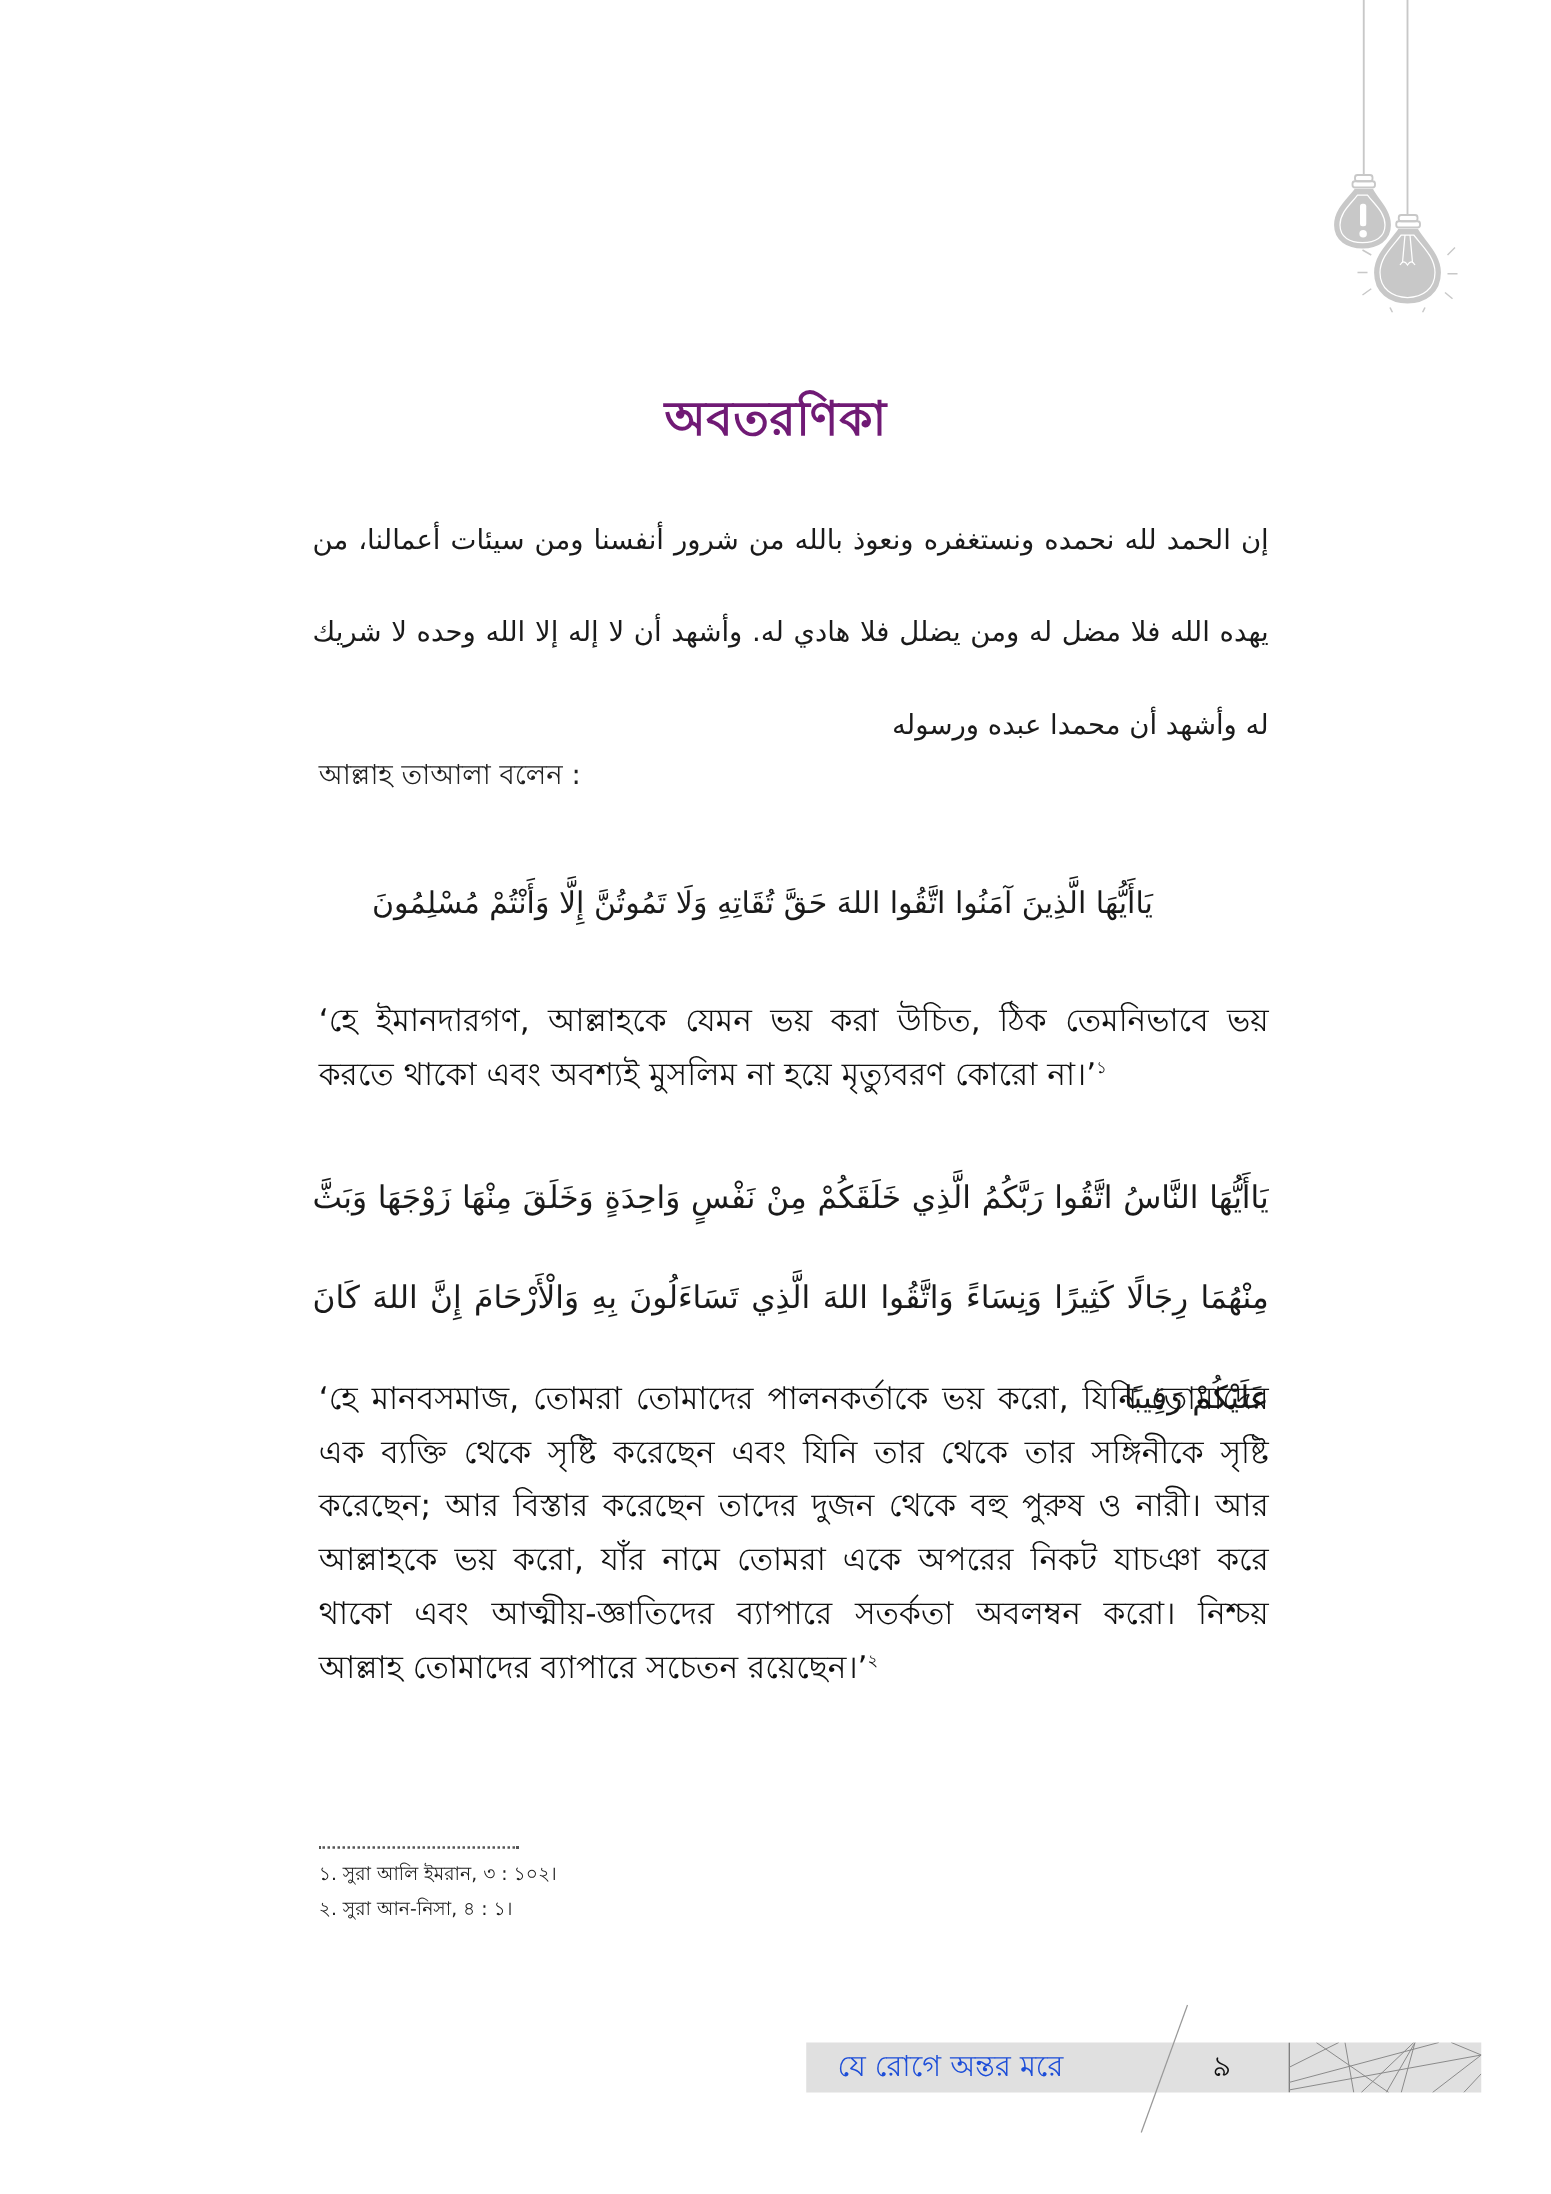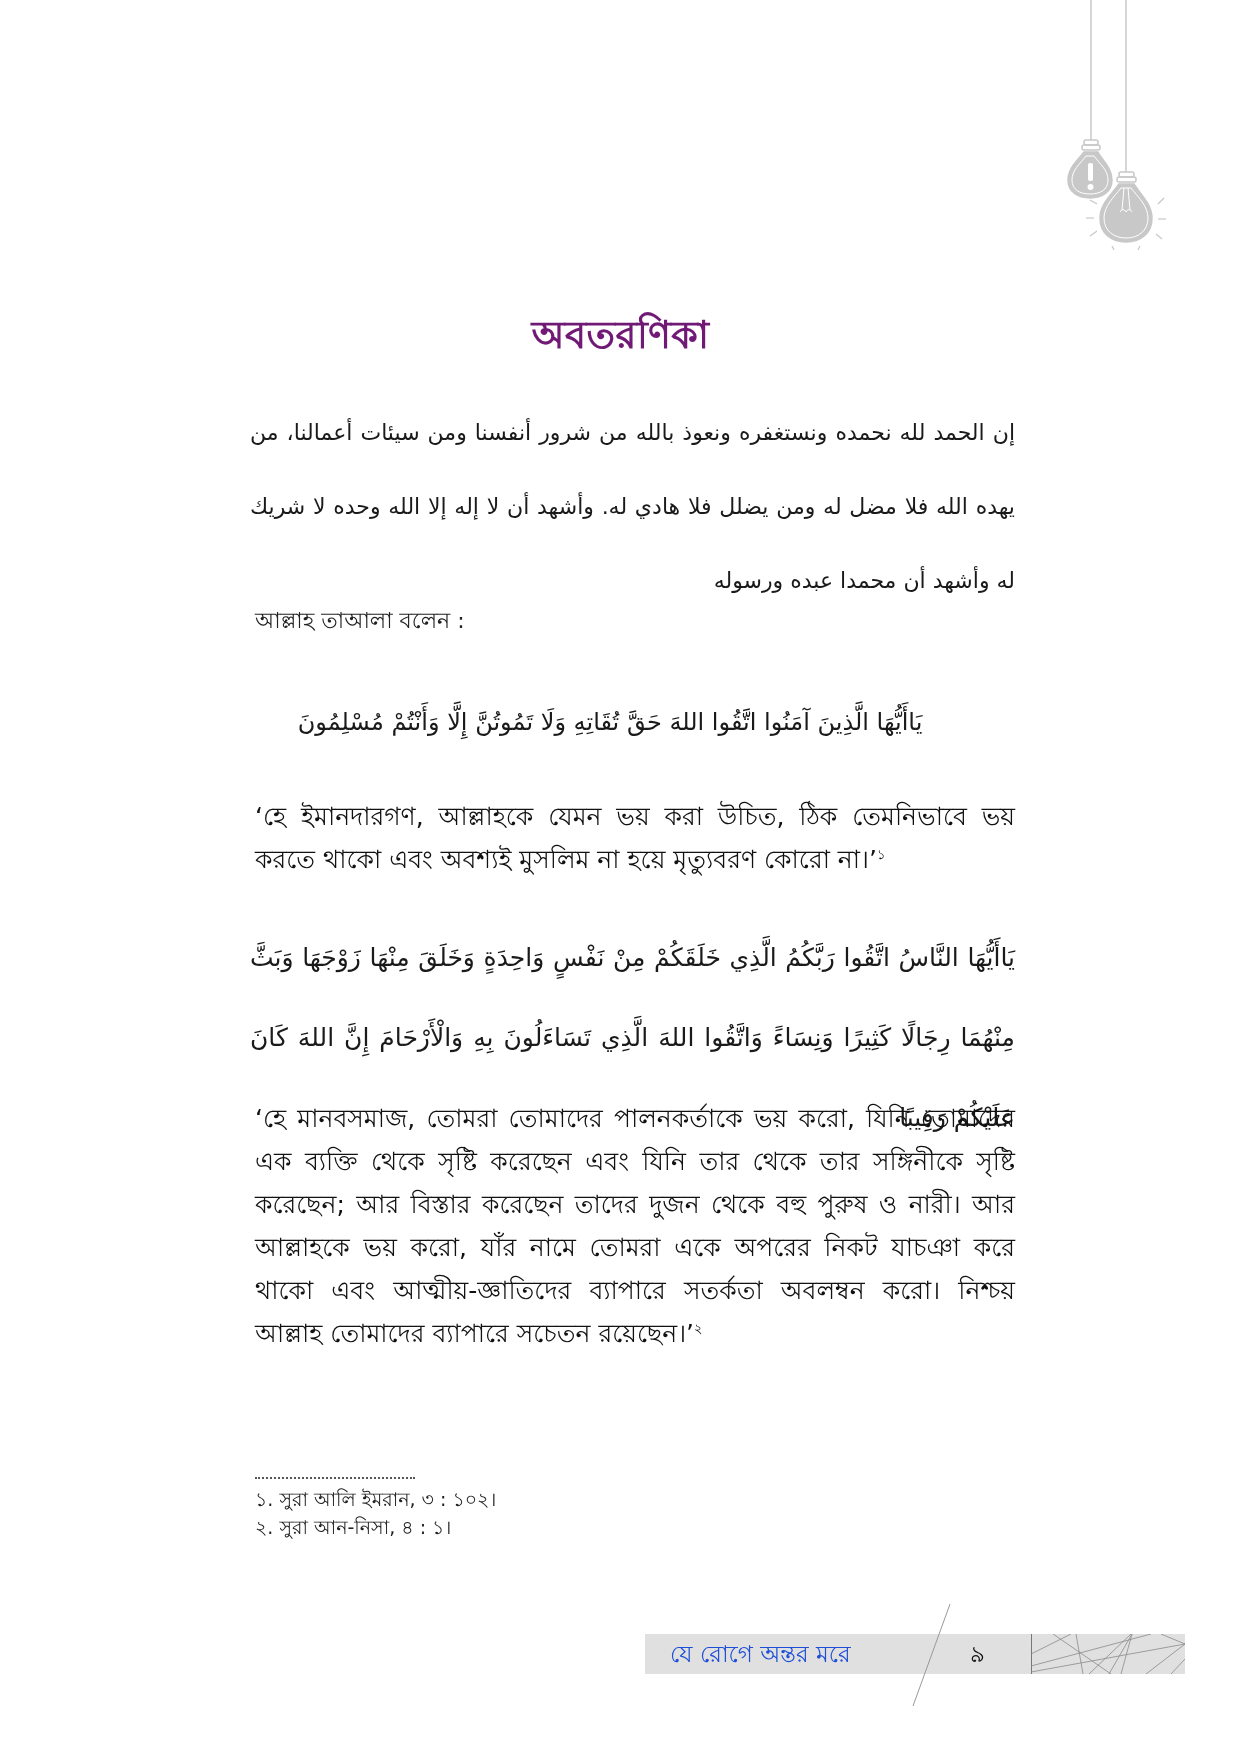--- a/index.html
+++ b/index.html
@@ -19,21 +19,21 @@
 
   .bn { position: absolute; left: 255px; width: 760px; font-family: "DejaVu Sans", sans-serif; }
   .bn.lead { top: 605px; font-size: 22px; line-height: 32px; color: #222; }
   .bn.quote { font-size: 25px; line-height: 43px; color: #111; text-align: justify; text-align-last: left; }
   .bn.quote1 { top: 795px; }
   .bn.quote2 { top: 1097px; }
   sup { font-size: 13px; vertical-align: super; line-height: 0; }
 
   .fn-rule { position: absolute; left: 255px; top: 1477px; width: 160px; height: 0;
              border-top: 2px dotted #555; }
-  .footnotes { position: absolute; left: 255px; top: 1485px; font-size: 19px; line-height: 28px; color: #222; }
+  .footnotes { position: absolute; left: 255px; top: 1485px; font-size: 15px; line-height: 28px; color: #222; }
   .footnotes div { white-space: nowrap; }
 
   .footer-band { position: absolute; left: 645px; top: 1634px; width: 540px; height: 40px; background: #e0e0e0; }
   .footer-title { position: absolute; left: 670px; top: 1634px; height: 40px; line-height: 40px;
                   font-size: 23px; color: #1d4ed8; }
   .footer-page { position: absolute; left: 970px; top: 1634px; height: 40px; line-height: 40px; font-size: 23px; color: #111; }
   .footer-slash { position: absolute; left: 0; top: 0; width: 1241px; height: 1755px; pointer-events: none; }
   .footer-pattern { position: absolute; left: 1031px; top: 1634px; width: 154px; height: 40px; }
 </style>
 </head>

